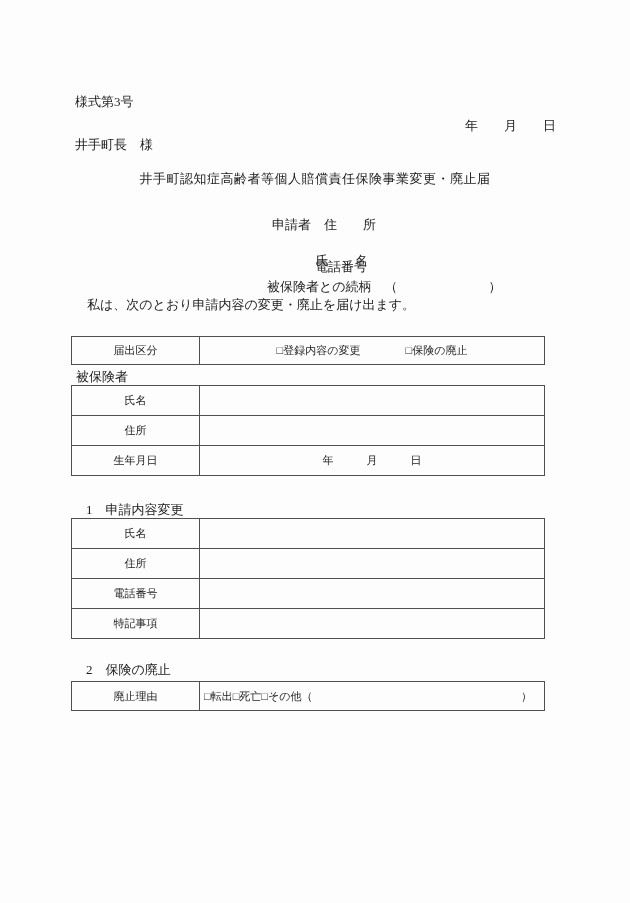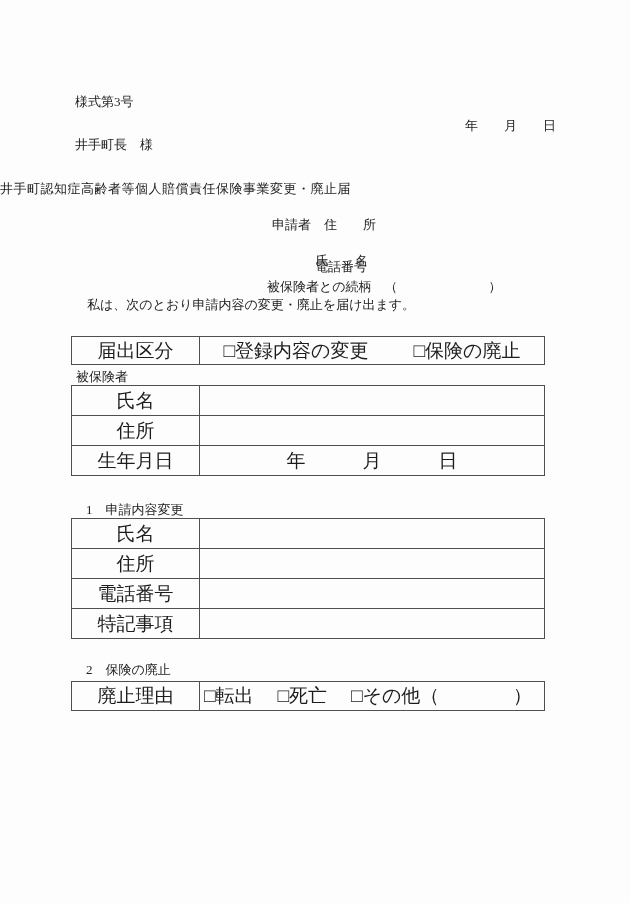--- a/index.html
+++ b/index.html
@@ -12,36 +12,36 @@
     font-size: 13px;
     color: #1c1c1c;
     overflow: hidden;
     text-decoration: underline;
   }
   .abs { position: absolute; line-height: 1.25; white-space: pre; }
 
   #form-number { left: 75px; top: 94px; }
   #date-line   { right: 74px; top: 118px; }
   #addressee   { left: 75px; top: 137px; }
-  #form-title  { left: 0; top: 181px; width: 630px; text-align: left; letter-spacing: 0.5px; }
+  #form-title  { left: 0; top: 171px; width: 630px; text-align: center; letter-spacing: 0.5px; }
 
   #applicant-address  { left: 272px; top: 217px; }
   #applicant-name     { left: 316px; top: 238px; margin-top: 15px; }
   #applicant-phone    { left: 315px; top: 259px; }
   #applicant-relation { left: 267px; top: 279px; }
 
   #declaration { left: 87px; top: 297px; }
 
   table.form {
     position: absolute;
     left: 71px;
     width: 474px;
     border-collapse: collapse;
     table-layout: fixed;
-    font-size: 19px;
+    font-size: 11px;
     color: #1c1c1c;
   }
   .form td { border: 1px solid #4f4f4f; padding: 0; vertical-align: middle; background: #fdfdfd; }
   td.lab { width: 127px; text-align: center; }
   td.val { padding-left: 5px; }
   td.val-center { text-align: center; padding-left: 0; }
 
   #notification-table { top: 336px; }
   #notification-table td { height: 27px; }
   .opt-gap { margin-left: 45px; }
@@ -54,21 +54,21 @@
   #section1-table { top: 518px; }
   #section1-table td { height: 29px; }
 
   #section2-heading { left: 86px; top: 662px; }
   #section2-table { top: 681px; }
   #section2-table td { height: 28px; }
 
   .reason-inner {
     display: flex;
     align-items: center;
-    gap: 24px;
+    gap: 0;
     padding: 0 12px 0 4px;
     white-space: pre;
   }
   .close-paren { margin-left: auto; }
 </style>
 </head>
 <body>
 
 <div class="page">
 

